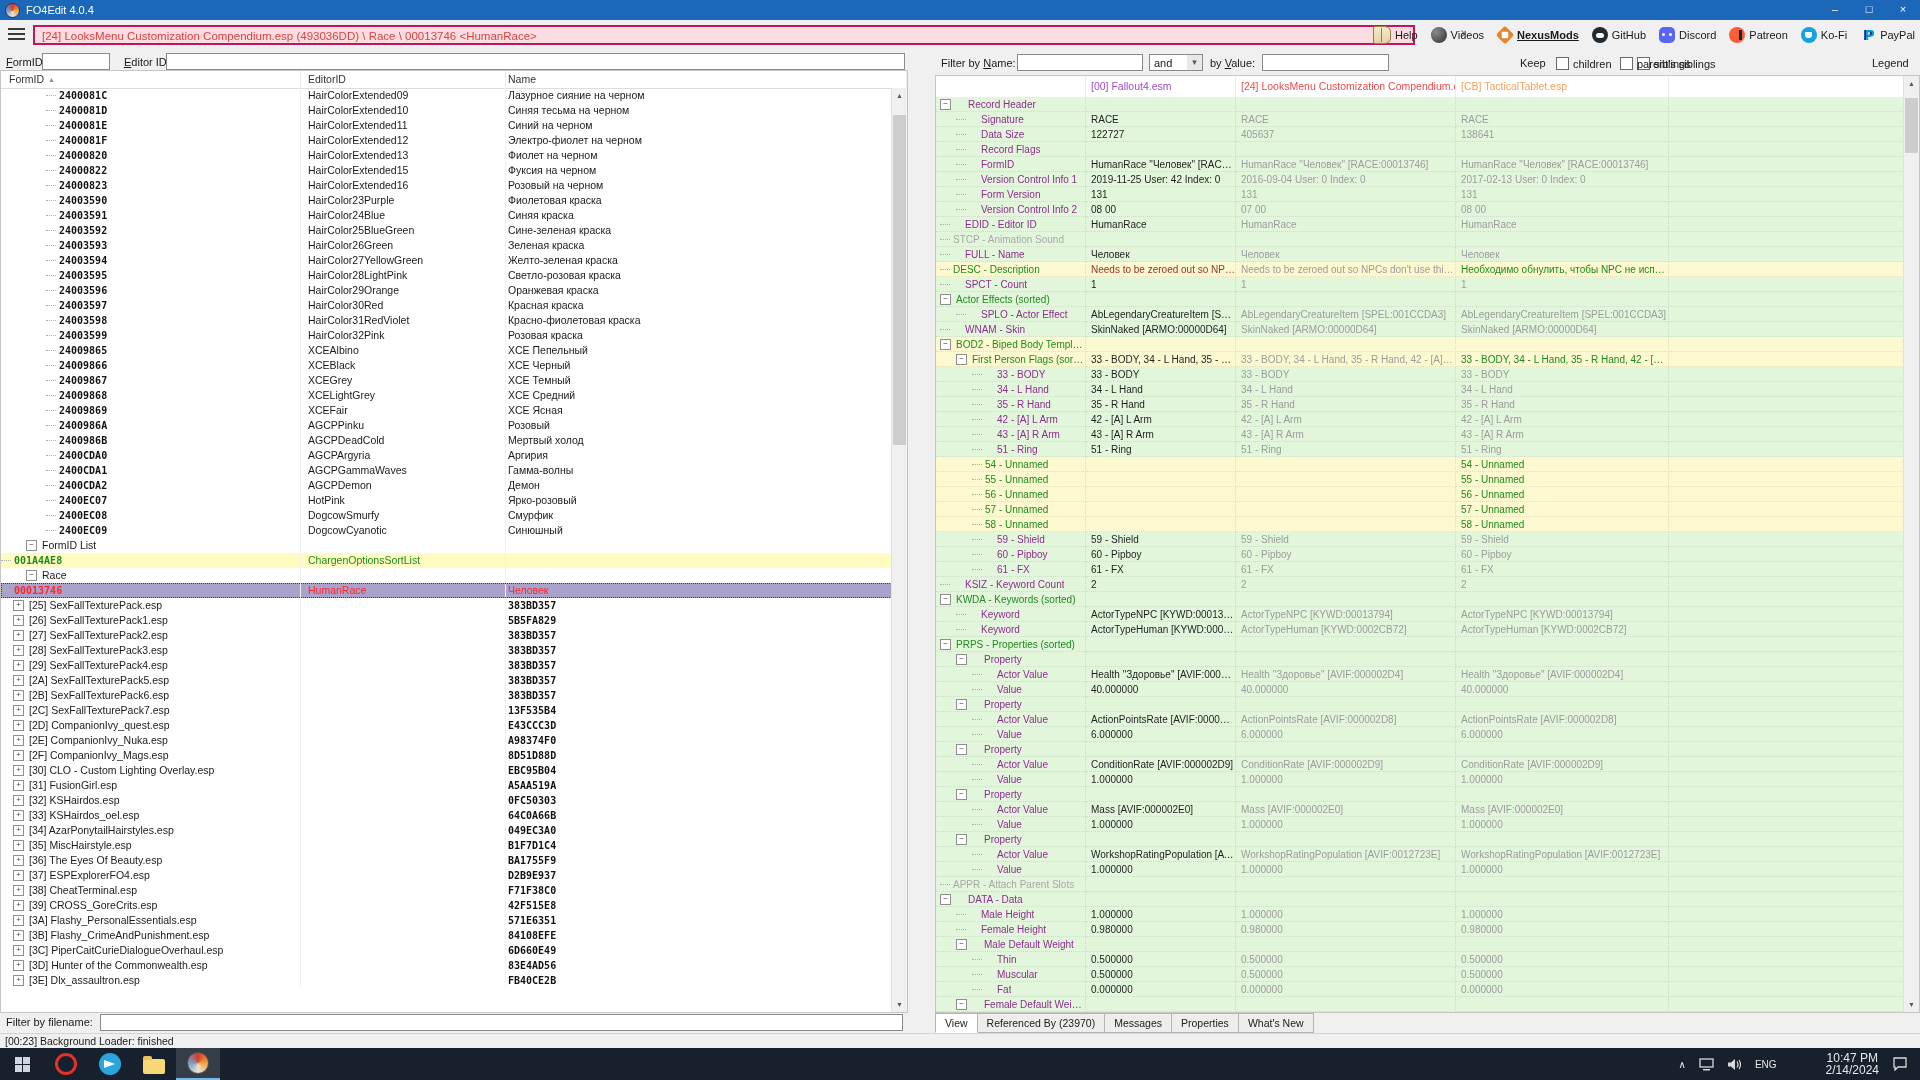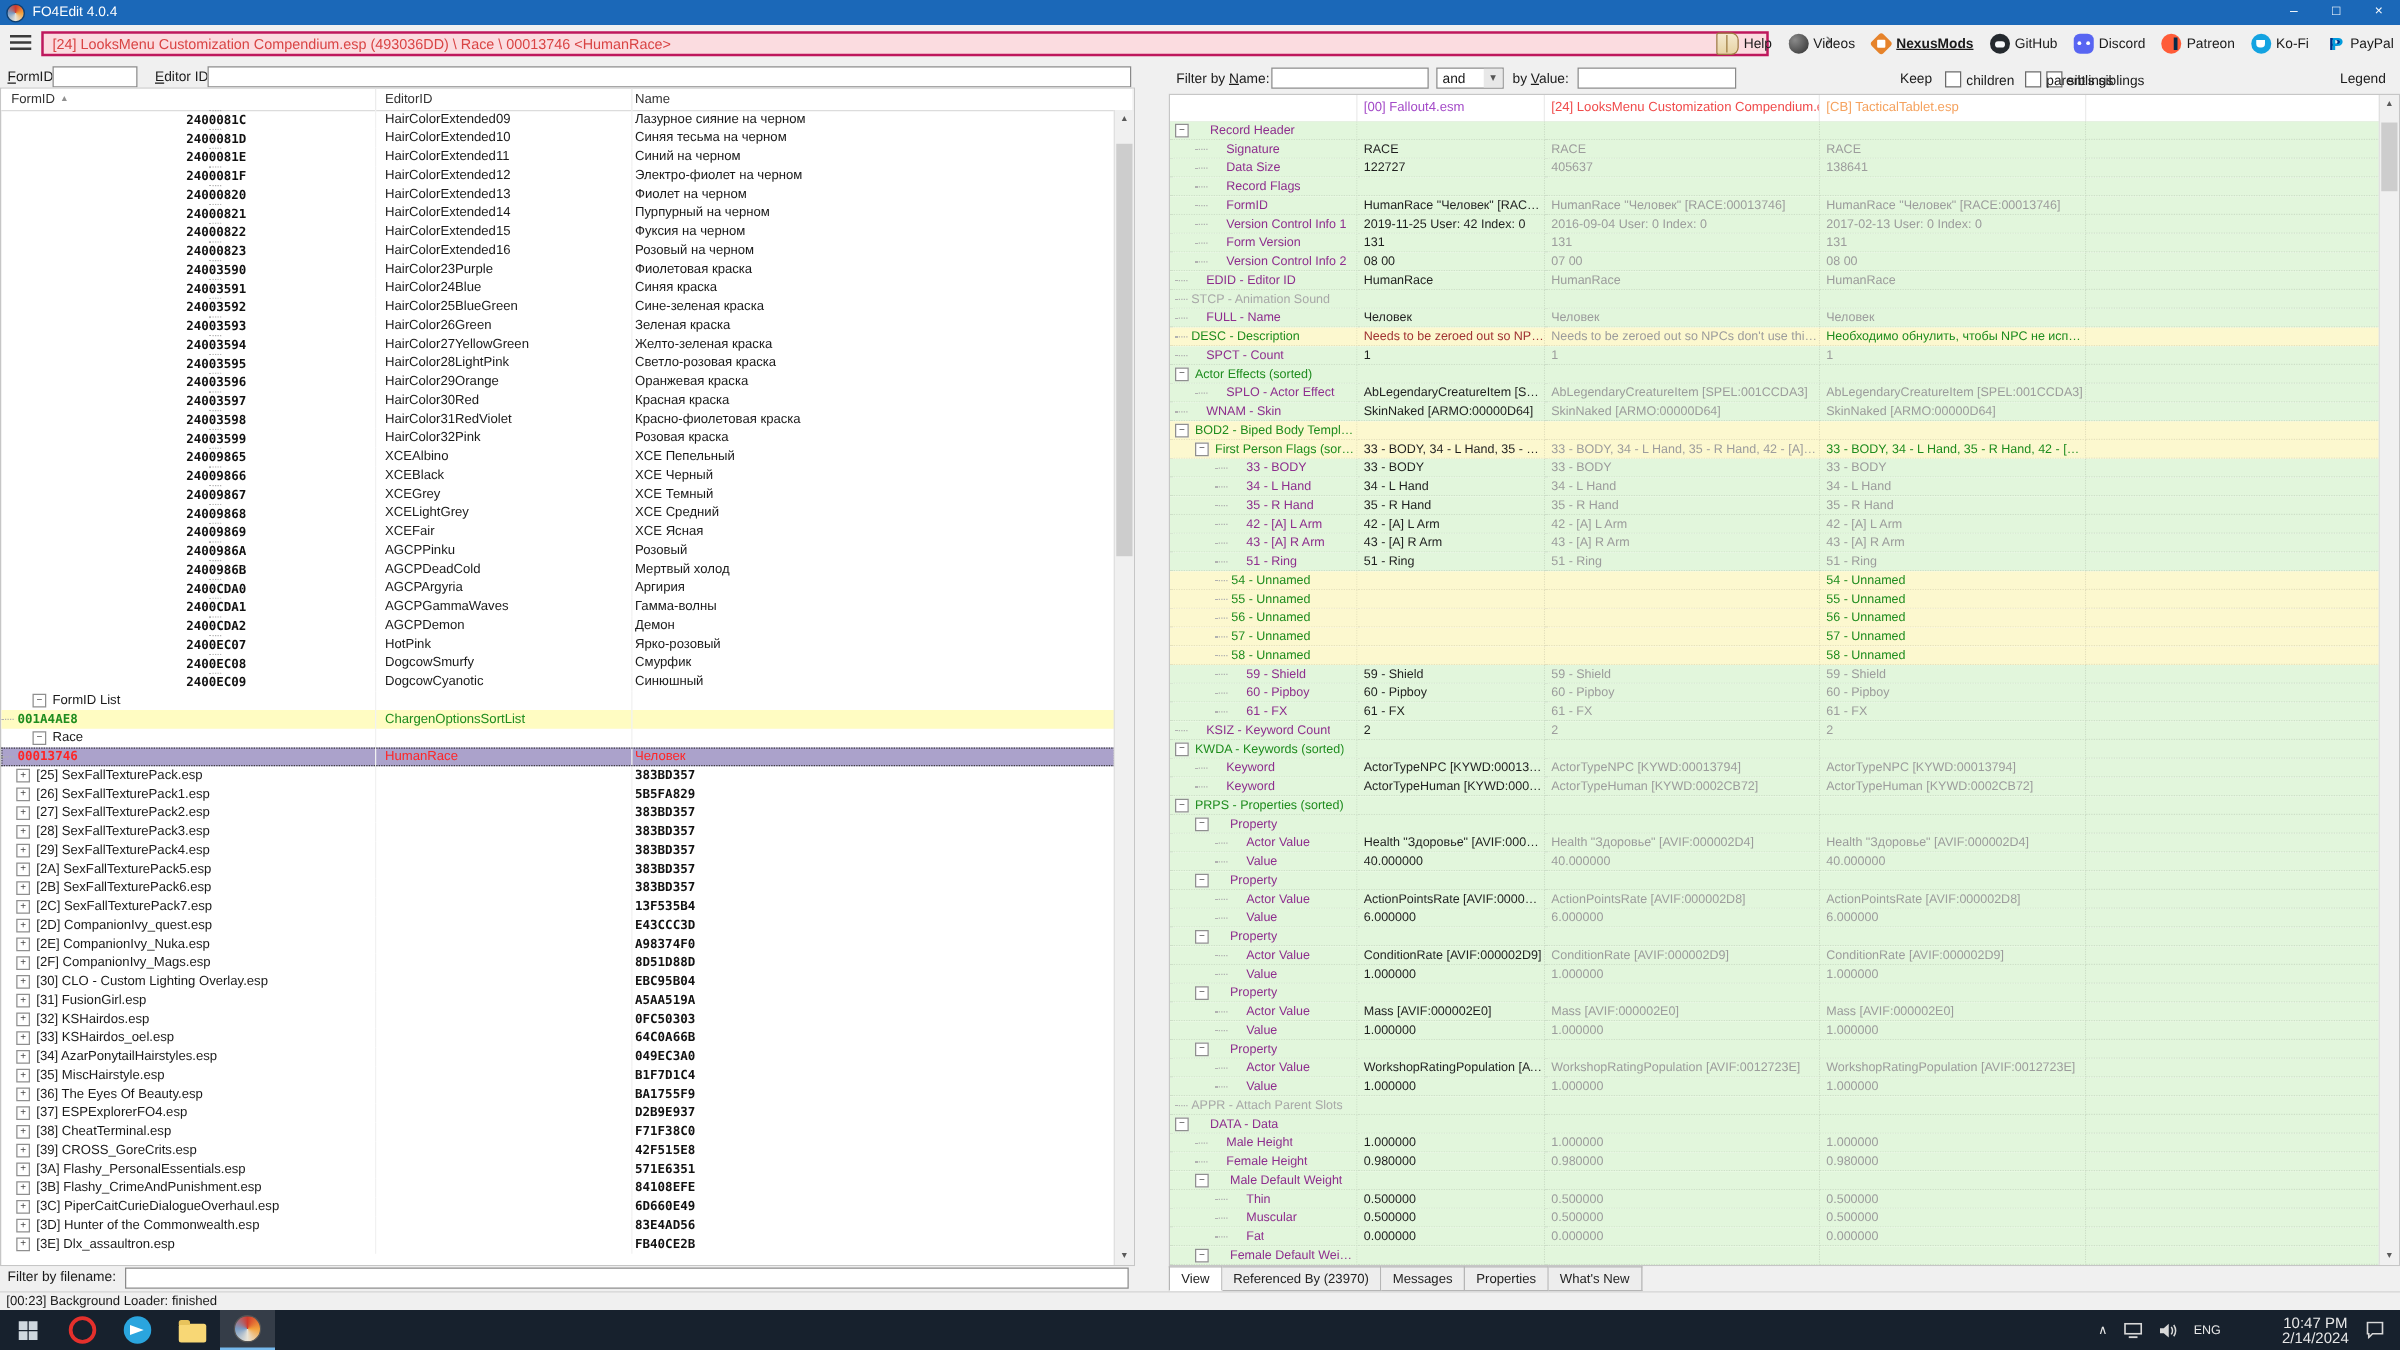--- a/index.html
+++ b/index.html
@@ -55,21 +55,21 @@
   .lh3{flex:1;padding-left:2px;}
   .sort{font-size:7px;color:#909090;margin-left:4px;vertical-align:1px;}
   .lbody{position:absolute;left:0;top:17px;right:15px;bottom:0;overflow:hidden;}
   .lrow{height:15px;display:flex;white-space:nowrap;font-size:10.5px;}
   .lc{box-sizing:border-box;overflow:hidden;line-height:15px;}
   .lc1{width:300px;display:flex;align-items:center;border-right:1px solid #f1f1f1;}
   .lc2{width:205px;padding-left:7px;border-right:1px solid #f1f1f1;}
   .lc3{flex:1;padding-left:2px;}
   .mono{font-family:"DejaVu Sans Mono","Liberation Mono",monospace;font-size:10px;font-weight:600;color:#111;}
   .dash{width:10px;border-top:1px dotted #b0b0b0;margin-right:3px;flex:0 0 auto;}
-  .lrow.r .lc1{padding-left:45px;flex-direction:column;}
+  .lrow.r .lc1{padding-left:45px;}
   .lrow.g .lc1{padding-left:25px;}
   .lrow.p .lc1{padding-left:12px;}
   .tbox{width:9px;height:9px;border:1px solid #8f8f8f;background:#fff;font-size:8px;line-height:8px;text-align:center;color:#444;margin-right:5px;flex:0 0 auto;}
   .lrow.ry{background:#FFFCC2;justify-content:center;}
   .lrow.ry .mono,.lrow.ry .lc2{color:#1E8C1E;}
   .lrow.rs{background:#ABA2CB;outline:1px dotted #3a3a3a;outline-offset:-1px;}
   .lrow.rs .mono,.lrow.rs .lc2,.lrow.rs .lc3{color:#FF2525;}
   
   .vscroll{position:absolute;right:0;width:15px;background:#F0F0F0;border-left:1px solid #e0e0e0;}
   .varrow{height:15px;text-align:center;font-size:7px;color:#5a5a5a;line-height:15px;}
@@ -246,28 +246,20 @@
           <div class="lc lc1">
             <span class="dash"></span>
             <span class="mono fid">24000820</span>
           </div>
           <div class="lc lc2">HairColorExtended13</div>
           <div class="lc lc3">Фиолет на черном</div>
         </div>
         <div class="lrow r">
           <div class="lc lc1">
             <span class="dash"></span>
-            <span class="mono fid">24000821</span>
-          </div>
-          <div class="lc lc2">HairColorExtended14</div>
-          <div class="lc lc3">Пурпурный на черном</div>
-        </div>
-        <div class="lrow r">
-          <div class="lc lc1">
-            <span class="dash"></span>
             <span class="mono fid">24000822</span>
           </div>
           <div class="lc lc2">HairColorExtended15</div>
           <div class="lc lc3">Фуксия на черном</div>
         </div>
         <div class="lrow r">
           <div class="lc lc1">
             <span class="dash"></span>
             <span class="mono fid">24000823</span>
           </div>

